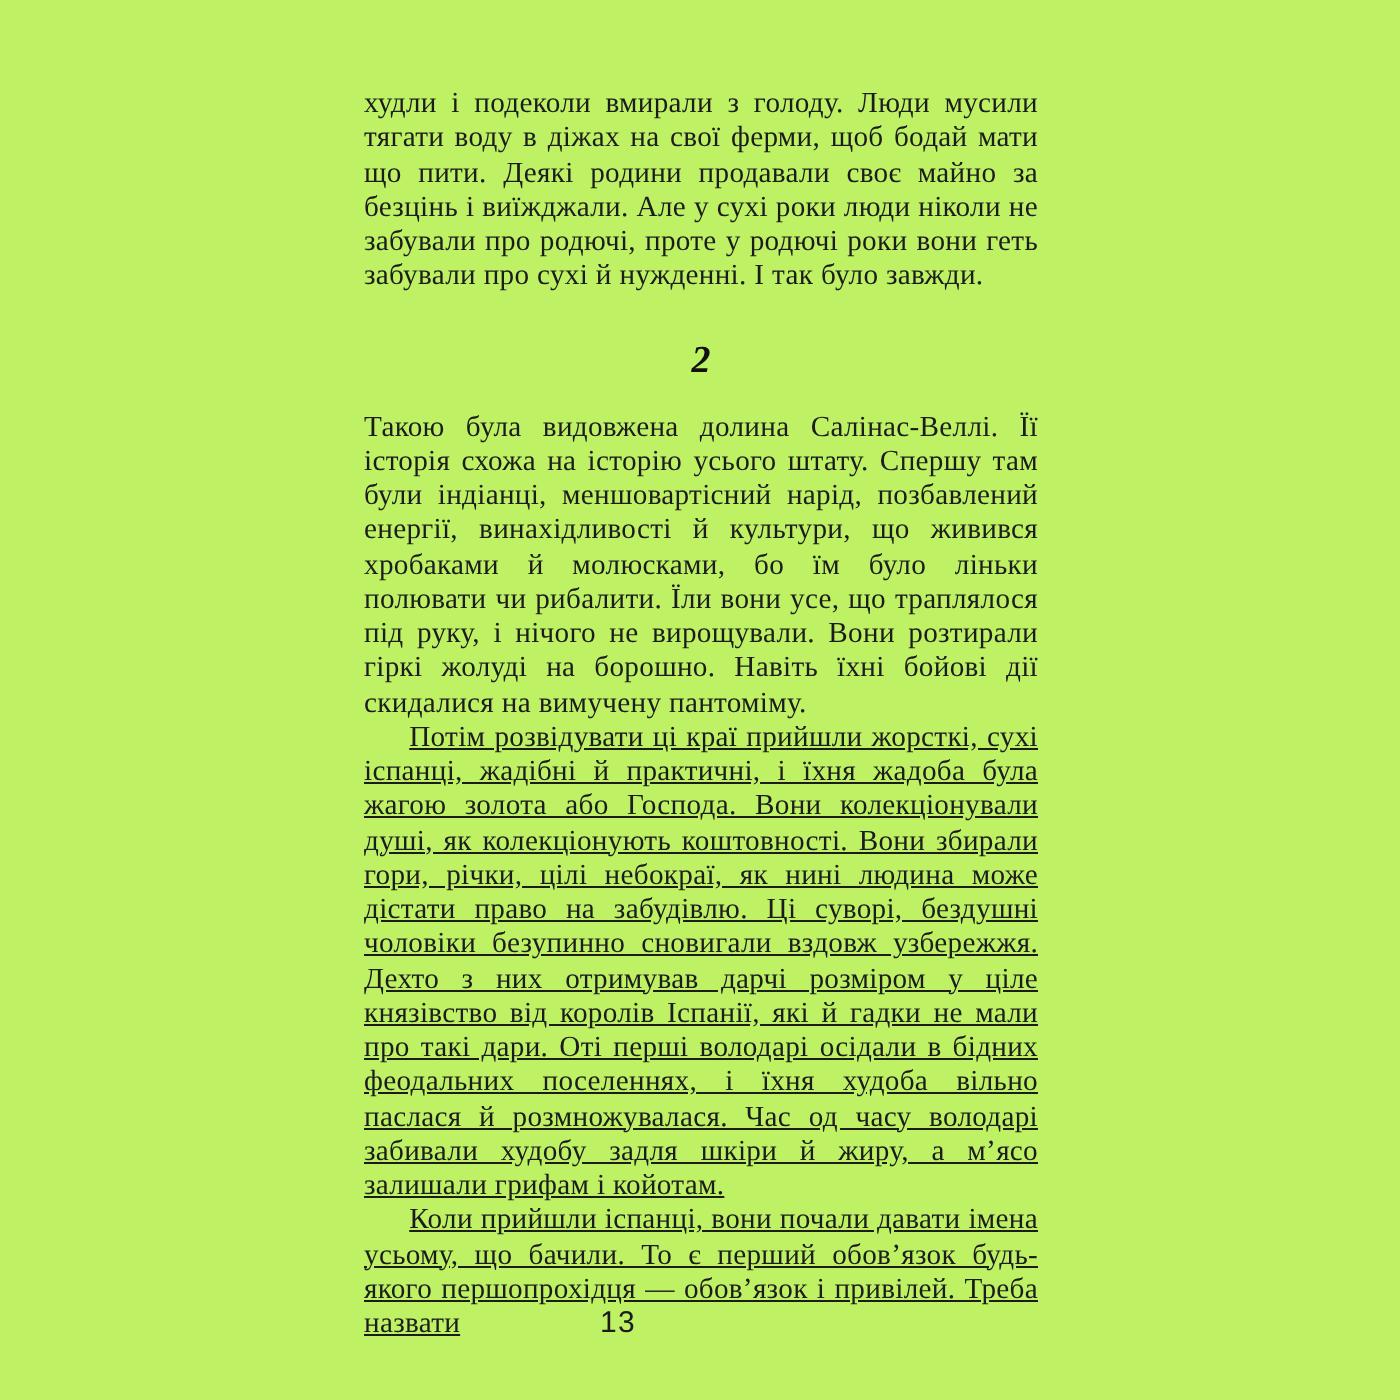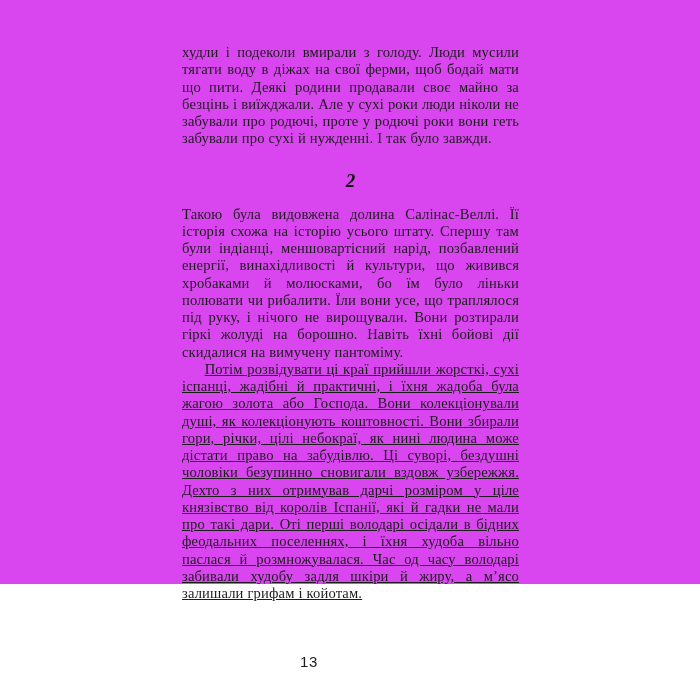--- a/index.html
+++ b/index.html
@@ -11,22 +11,22 @@
     height: 700px;
     background: #ffffff;
     font-family: "Liberation Serif", "DejaVu Serif", serif;
     color: #1a1a1a;
     overflow: hidden;
   }
 
   .page {
     position: relative;
     width: 700px;
-    height: 584px;
-    background: #d946ef;
+    height: 700px;
+    background: #bef264;
   }
 
   .text-block {
     position: absolute;
     left: 182px;
     top: 44px;
     width: 337px;
   }
 
   .para {
@@ -92,20 +92,21 @@
     <div class="gap-before-chapter"></div>
 
     <p class="chapter-number">2</p>
 
     <div class="gap-after-chapter"></div>
 
     <p class="para noindent">Такою була видовжена долина Салінас-Веллі. Її історія схожа на історію усього штату. Спершу там були індіанці, меншовартісний нарід, позбавлений енергії, винахідливості й культури, що живився хробаками й молюсками, бо їм було ліньки полювати чи рибалити. Їли вони усе, що траплялося під руку, і нічого не вирощували. Вони розтирали гіркі жолуді на борошно. Навіть їхні бойові дії скидалися на вимучену пантоміму.</p>
 
     <p class="para indent">Потім розвідувати ці краї прийшли жорсткі, сухі іспанці, жадібні й практичні, і їхня жадоба була жагою золота або Господа. Вони колекціонували душі, як колекціонують коштовності. Вони збирали гори, річки, цілі небокраї, як нині людина може дістати право на забудівлю. Ці суворі, бездушні чоловіки безупинно сновигали вздовж узбережжя. Дехто з них отримував дарчі розміром у ціле князівство від королів Іспанії, які й гадки не мали про такі дари. Оті перші володарі осідали в бідних феодальних поселеннях, і їхня худоба вільно паслася й розмножувалася. Час од часу володарі забивали худобу задля шкіри й жиру, а м’ясо залишали грифам і койотам.</p>
 
+    <p class="para indent">Коли прийшли іспанці, вони почали давати імена усьому, що бачили. То є перший обов’язок будь-якого першопрохідця — обов’язок і привілей. Треба назвати</p>
 
   </div>
 
   <div class="folio">
     <span class="folio-inner">13</span>
   </div>
 
 </div>
 
 </body></html>

